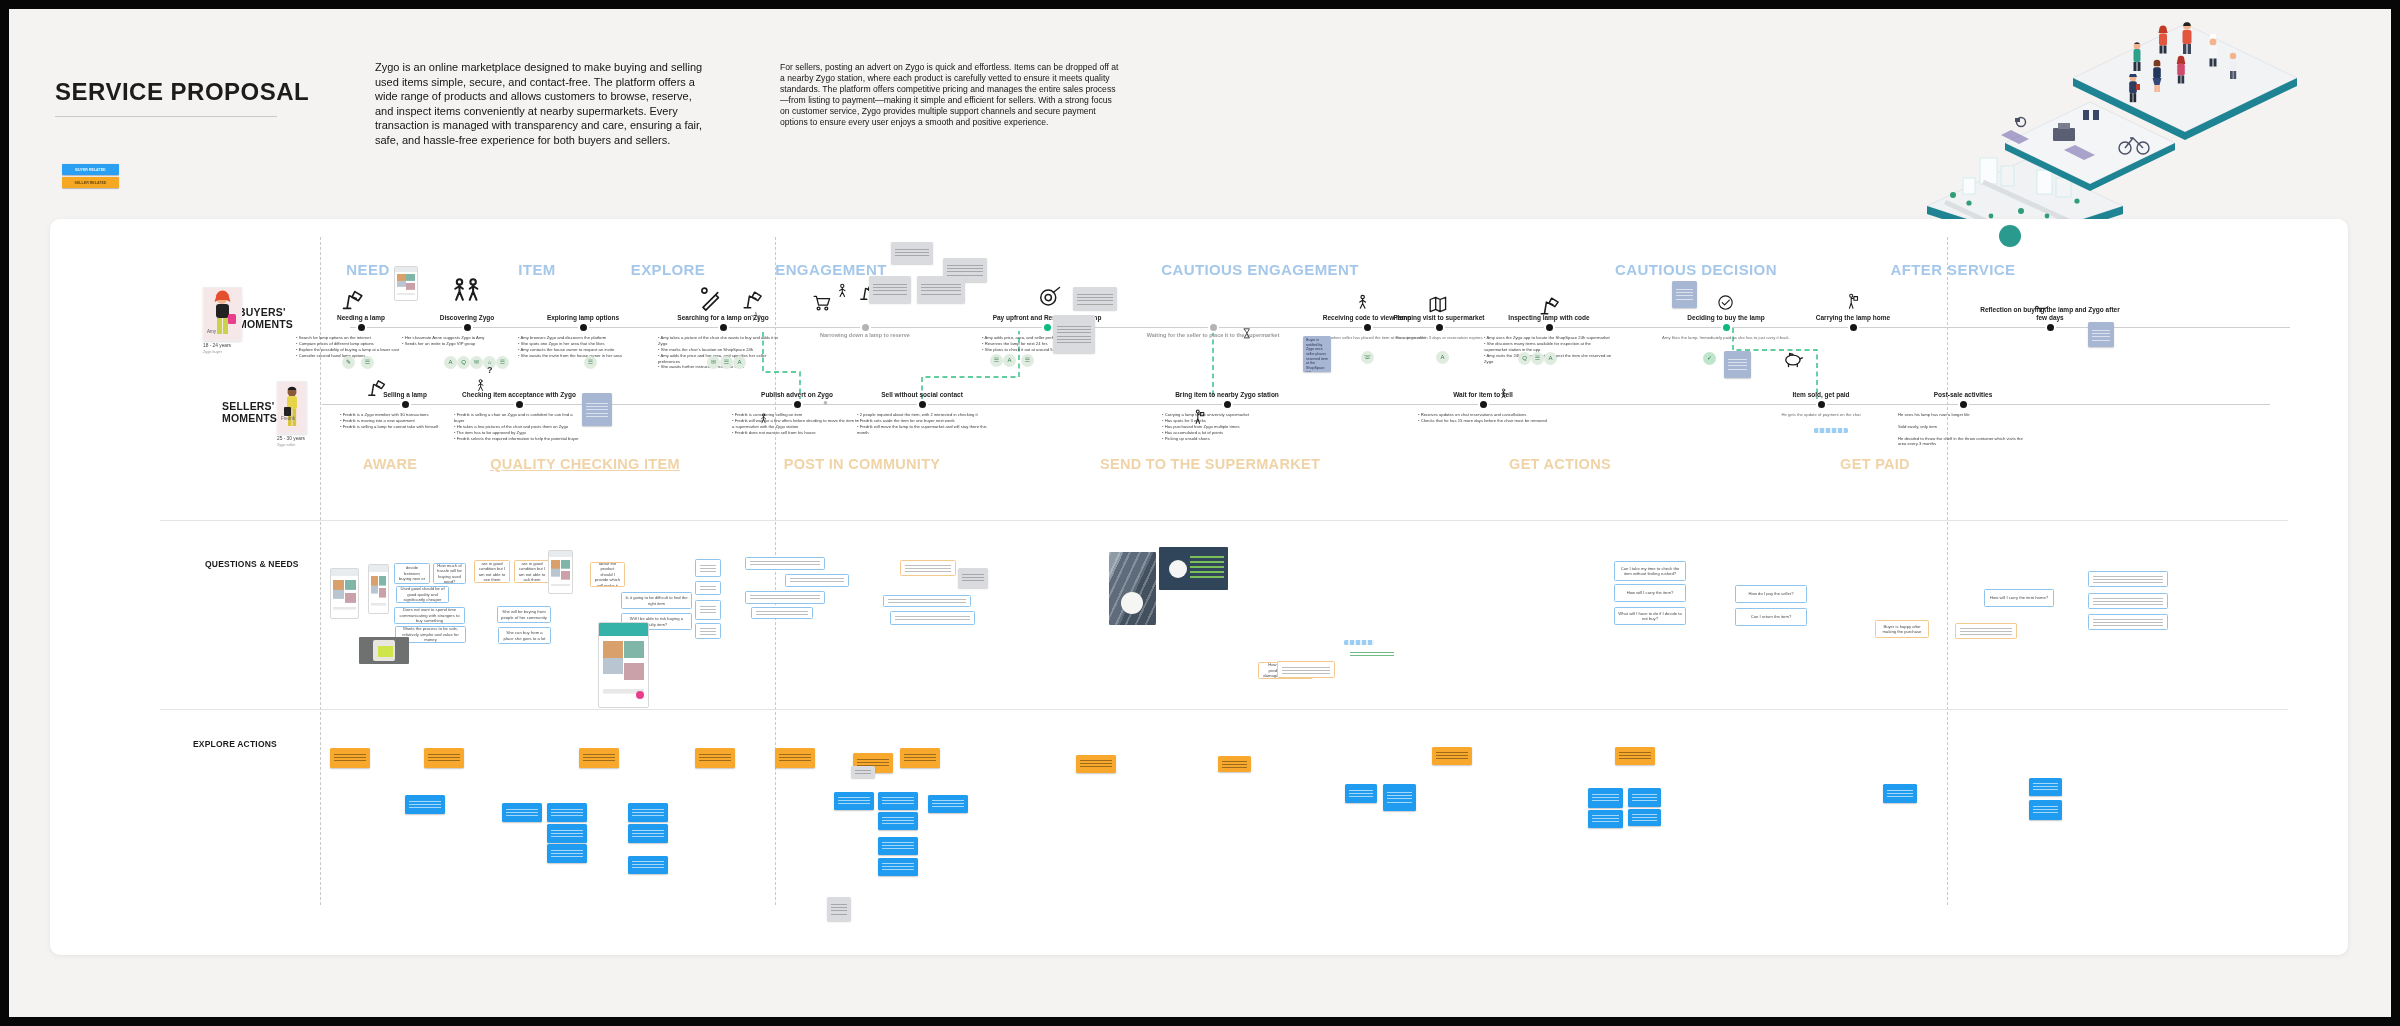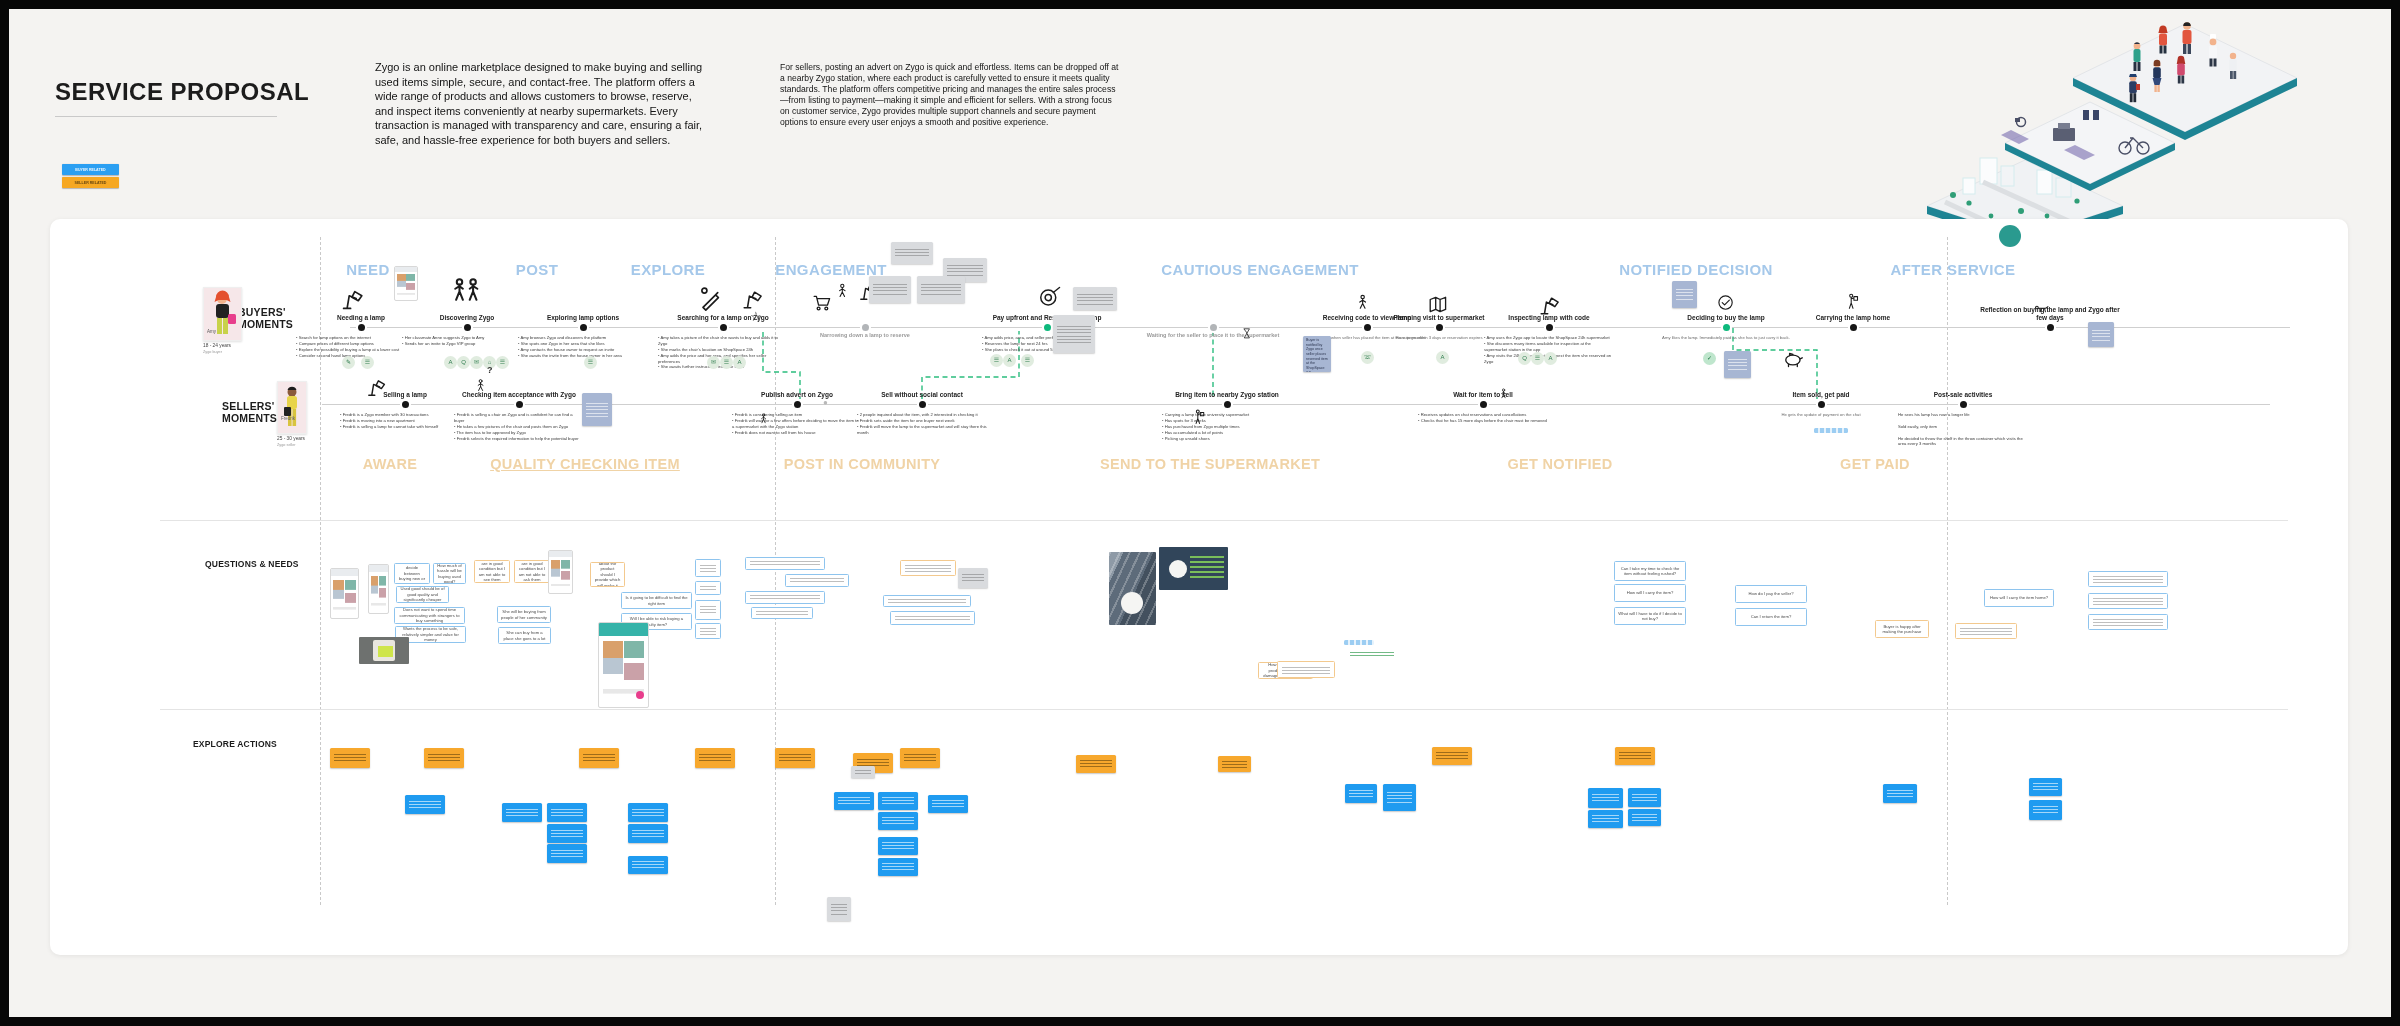--- a/index.html
+++ b/index.html
@@ -313,34 +313,34 @@
     <rect x="6" y="25" width="7" height="9" rx="1" fill="#222"></rect>
   </svg>
   <span class="pname" style="left:3px;bottom:12px;color:#666">Fredrik</span>
 </div>
 <div class="page-lbl" style="left:277px;top:435px">25 - 30 years</div>
 <div class="page-lbl" style="left:277px;top:443px;color:#999;font-size:3.8px">Zygo seller</div>
 
 <div>
 
 <div class="abs stage" style="left: 368px;">NEED</div>
-    <div class="abs stage" style="left: 537px;">POST</div>
+    <div class="abs stage" style="left: 537px;">ITEM</div>
     <div class="abs stage" style="left: 668px;">EXPLORE</div>
     <div class="abs stage" style="left: 831px;">ENGAGEMENT</div>
     <div class="abs stage" style="left: 1260px;">CAUTIOUS  ENGAGEMENT</div>
-    <div class="abs stage" style="left: 1696px;">NOTIFIED DECISION</div>
+    <div class="abs stage" style="left: 1696px;">CAUTIOUS DECISION</div>
     <div class="abs stage" style="left: 1953px;">AFTER SERVICE</div>
   </div>
 <div>
 
 <div class="abs phase" style="left: 390px;">AWARE</div>
     <div class="abs phase" style="left: 585px; text-decoration: underline;">QUALITY CHECKING ITEM</div>
     <div class="abs phase" style="left: 862px;">POST IN COMMUNITY</div>
     <div class="abs phase" style="left: 1210px;">SEND TO THE SUPERMARKET</div>
-    <div class="abs phase" style="left: 1560px;">GET NOTIFIED</div>
+    <div class="abs phase" style="left: 1560px;">GET ACTIONS</div>
     <div class="abs phase" style="left: 1875px;">GET PAID</div>
   </div>
 
 <div>
 
 <div class="bm" style="left: 361px;">
       <div class="mlabel">Needing a lamp</div>
       <div class="mdot"></div>
       <div class="mbul">•  Search for lamp options on the internet
 •  Compare prices of different lamp options

